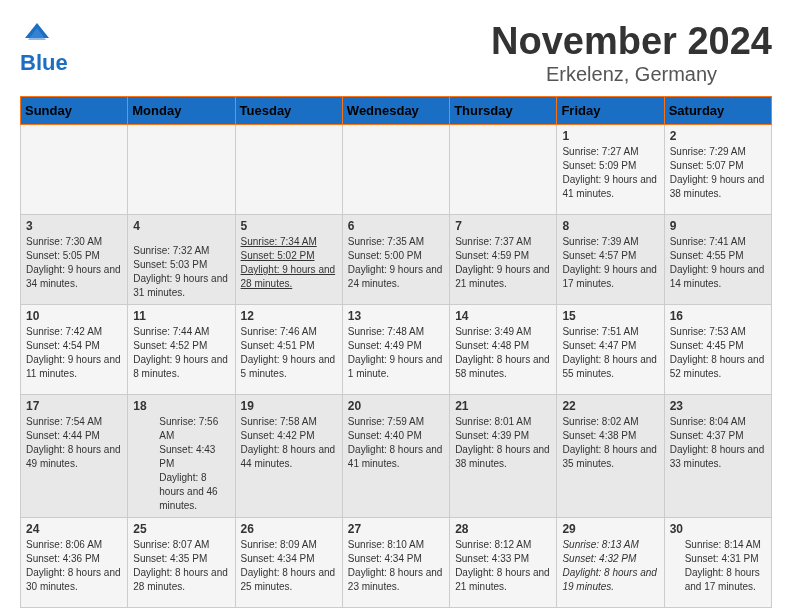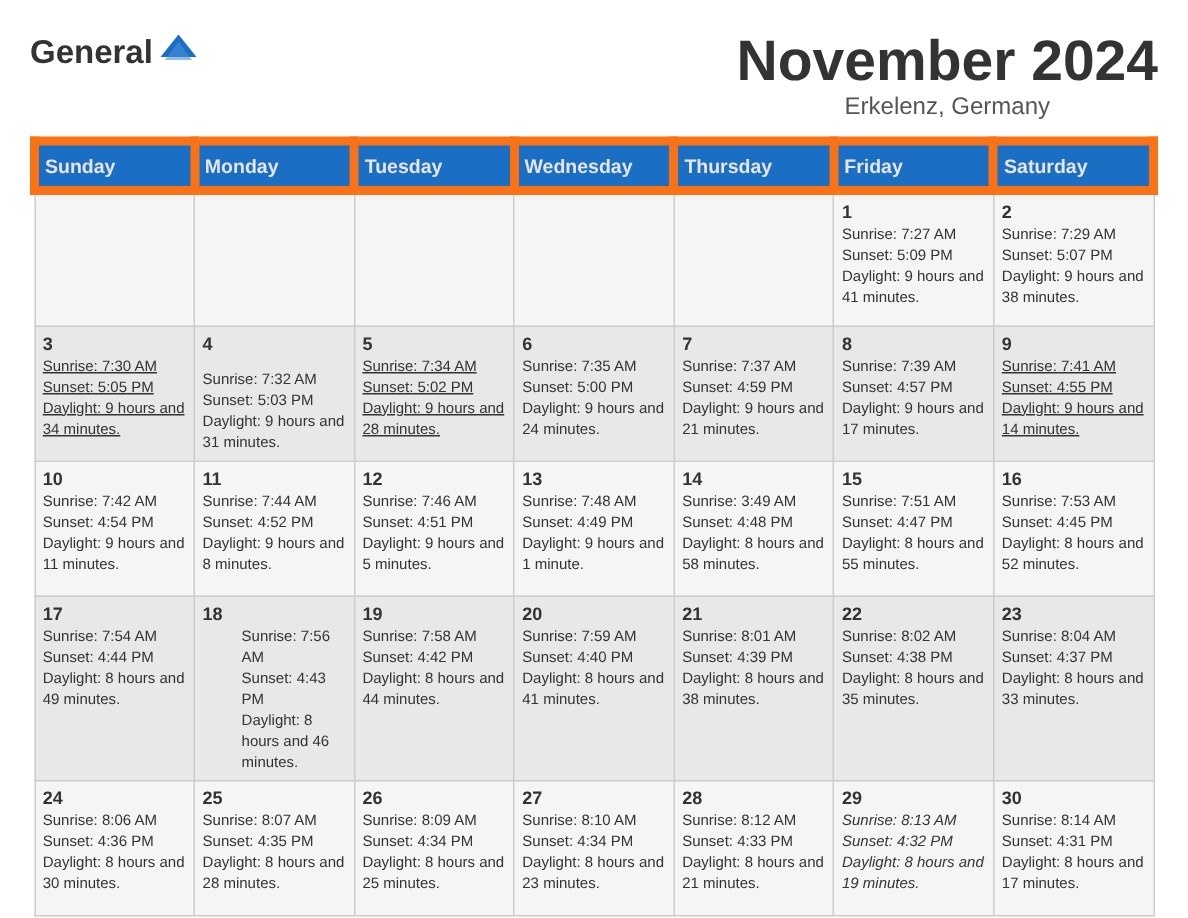--- a/index.html
+++ b/index.html
@@ -6,30 +6,30 @@
     body { font-family: Arial, sans-serif; background: #fff; width: 792px; min-height: 612px; }
     .container { padding: 20px 20px 10px 20px; }
     .header { display: flex; justify-content: space-between; align-items: flex-start; margin-bottom: 10px; }
     .logo { display: flex; flex-direction: column; }
     .logo-text { display: flex; align-items: center; }
     .logo-general { font-size: 22px; font-weight: bold; color: #333; }
     .logo-blue { font-size: 22px; font-weight: bold; color: #1a6fc4; }
     .logo-icon { width: 30px; height: 30px; margin-left: 2px; }
     .title-block { text-align: center; }
     .month-title { font-size: 38px; font-weight: bold; color: #333; }
-    .subtitle { font-size: 16px; color: #555; }
+    .subtitle { font-size: 20px; color: #555; }
     table { width: 100%; border-collapse: collapse; }
     thead tr th {
       background-color: #1a6fc4;
-      color: #e5e5e5;
+      color: #000000;
       font-size: 13px;
       font-weight: bold;
       padding: 6px 4px;
       text-align: left;
-      border: 6px solid #f97316;
+      border: 1px solid #f97316;
     }
     tbody tr td {
       vertical-align: top;
       border: 1px solid #ccc;
       padding: 4px 5px;
       font-size: 10.5px;
       color: #333;
       width: 14.28%;
       min-height: 90px;
       height: 90px;
@@ -40,25 +40,27 @@
     .day-info { font-size: 10px; line-height: 1.4; color: #333; }
     .empty { background-color: #f5f5f5; }
   </style>
 </head>
 <body>
 
 <div class="container">
   <div class="header">
     <div class="logo">
       <div class="logo-text">
-        <span class="logo-general">General</span>
         <svg class="logo-icon" viewBox="0 0 30 30">
           <polygon points="15,3 27,18 3,18" fill="#1a6fc4"></polygon>
           <polygon points="15,8 24,20 6,20" fill="#4a90d9" opacity="0.6"></polygon>
         </svg>
+      </div>
+      <div>
+        <span class="logo-blue">Blue</span>
       </div>
     </div>
     <div class="title-block">
       <div class="month-title">November 2024</div>
       <div class="subtitle">Erkelenz, Germany</div>
     </div>
   </div>
 
   <table>
     <thead>
@@ -88,21 +90,21 @@
           <td>
             <span class="day-num">2</span>
             <div class="day-info" style="white-space: pre-line;">Sunrise: 7:29 AM
 Sunset: 5:07 PM
 Daylight: 9 hours and 38 minutes.</div>
           </td>
         </tr>
         <tr>
           <td>
             <span class="day-num">3</span>
-            <div class="day-info" style="white-space: pre-line; text-decoration: underline;">Sunrise: 7:30 AM
+            <div class="day-info" style="white-space: pre-line;">Sunrise: 7:30 AM
 Sunset: 5:05 PM
 Daylight: 9 hours and 34 minutes.</div>
           </td>
           <td>
             <span class="day-num">4</span>
             <div class="day-info" style="white-space: pre-line; margin-top: 11px;">Sunrise: 7:32 AM
 Sunset: 5:03 PM
 Daylight: 9 hours and 31 minutes.</div>
           </td>
           <td>
@@ -124,21 +126,21 @@
 Daylight: 9 hours and 21 minutes.</div>
           </td>
           <td>
             <span class="day-num">8</span>
             <div class="day-info" style="white-space: pre-line;">Sunrise: 7:39 AM
 Sunset: 4:57 PM
 Daylight: 9 hours and 17 minutes.</div>
           </td>
           <td>
             <span class="day-num">9</span>
-            <div class="day-info" style="white-space: pre-line; text-decoration: underline;">Sunrise: 7:41 AM
+            <div class="day-info" style="white-space: pre-line;">Sunrise: 7:41 AM
 Sunset: 4:55 PM
 Daylight: 9 hours and 14 minutes.</div>
           </td>
         </tr>
         <tr>
           <td>
             <span class="day-num">10</span>
             <div class="day-info" style="white-space: pre-line;">Sunrise: 7:42 AM
 Sunset: 4:54 PM
 Daylight: 9 hours and 11 minutes.</div>
@@ -256,20 +258,20 @@
 Daylight: 8 hours and 21 minutes.</div>
           </td>
           <td>
             <span class="day-num">29</span>
             <div class="day-info" style="white-space: pre-line; font-style: italic;">Sunrise: 8:13 AM
 Sunset: 4:32 PM
 Daylight: 8 hours and 19 minutes.</div>
           </td>
           <td>
             <span class="day-num">30</span>
-            <div class="day-info" style="white-space: pre-line;">Sunrise: 8:14 AM
+            <div class="day-info" style="white-space: pre-line; margin-left: 15px;">Sunrise: 8:14 AM
 Sunset: 4:31 PM
 Daylight: 8 hours and 17 minutes.</div>
           </td>
         </tr>
       </tbody>
   </table>
 </div>
 
 </body></html>

